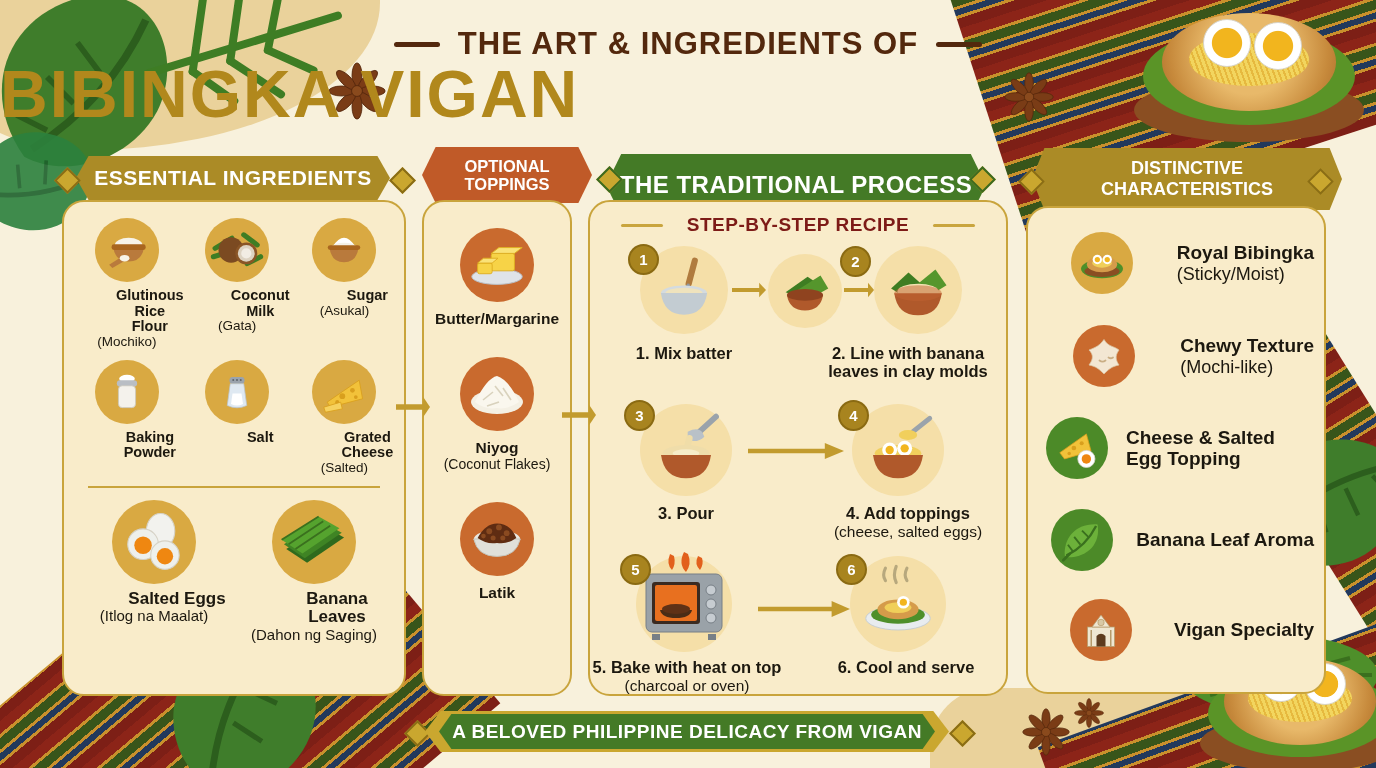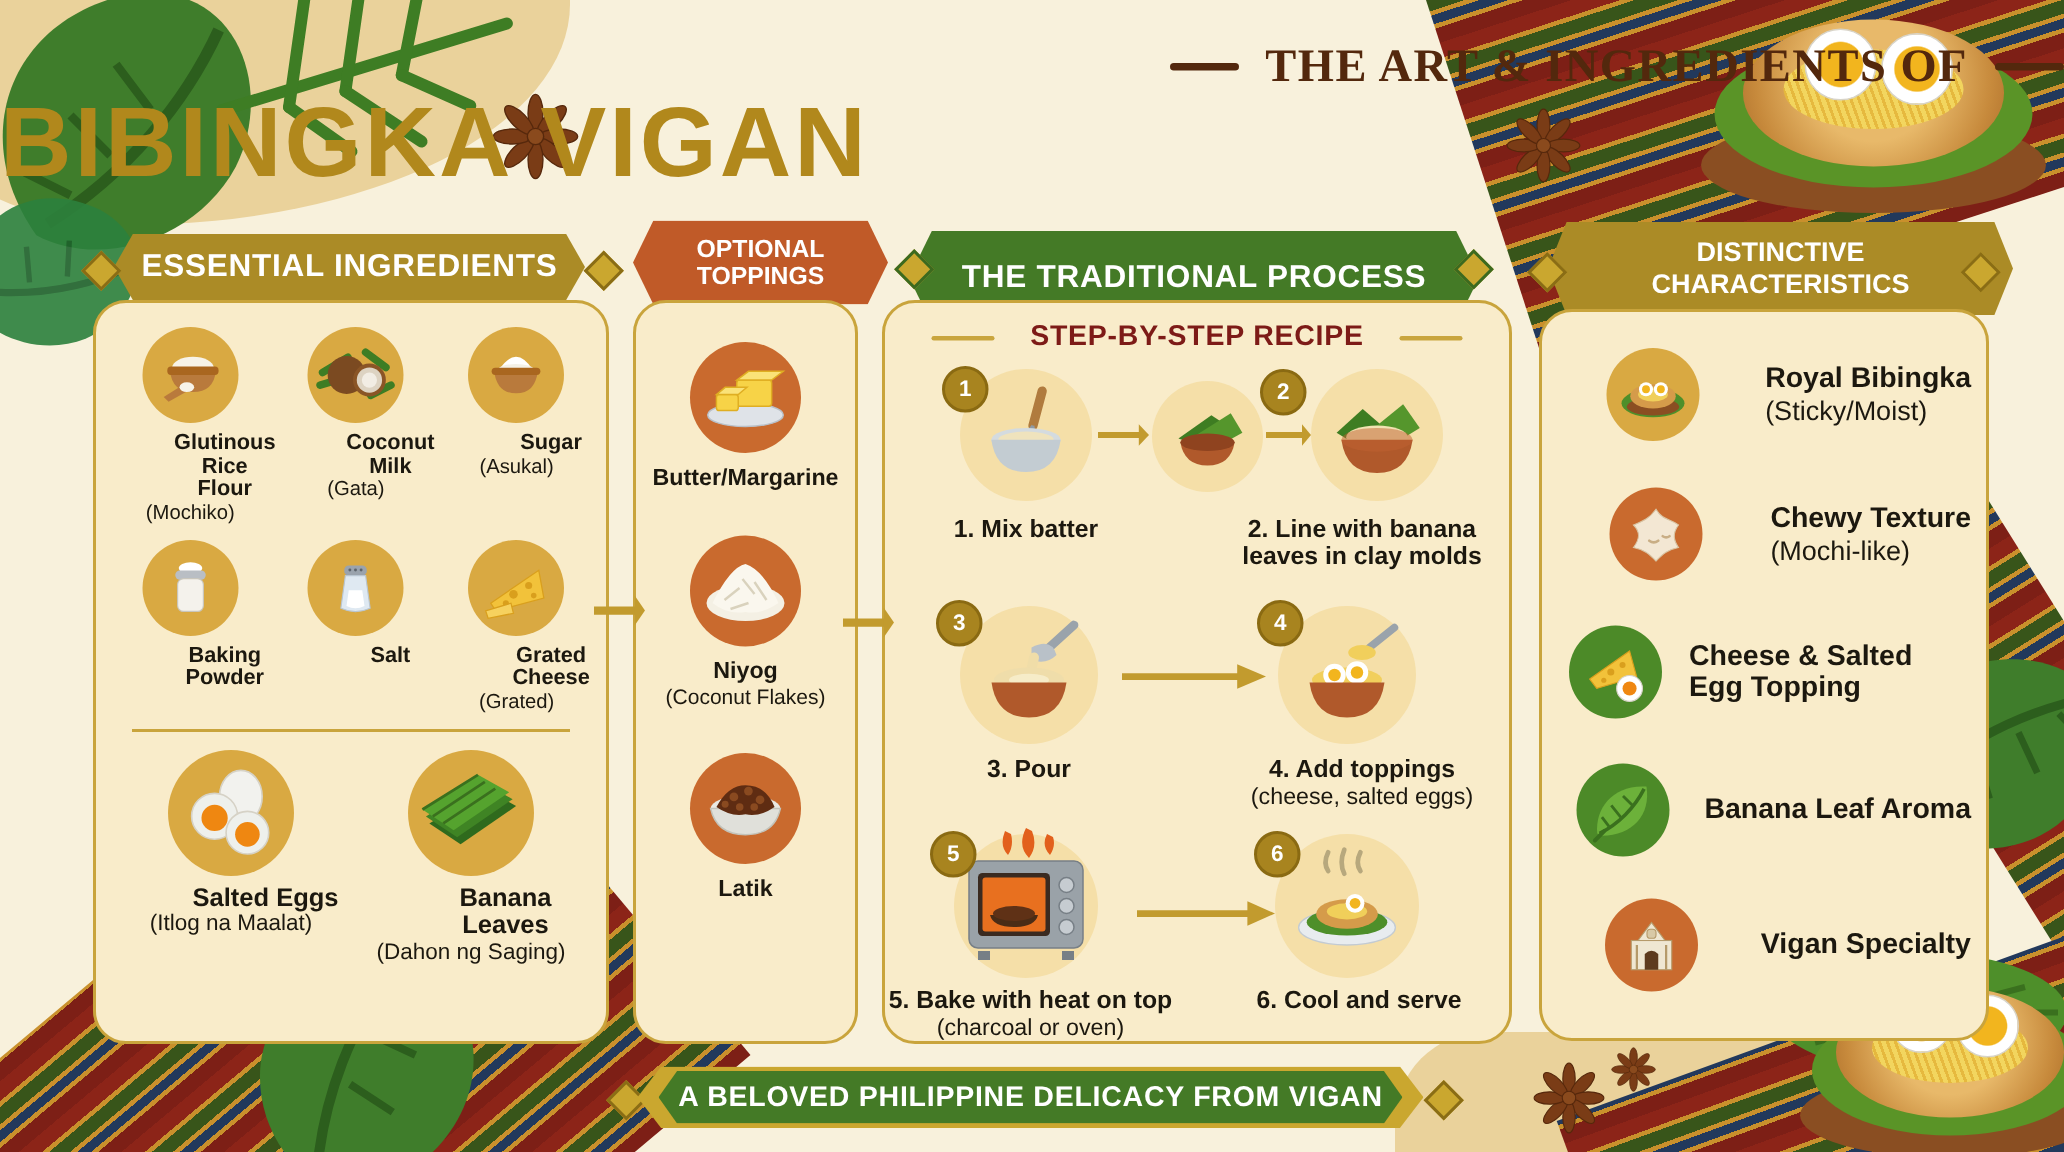--- a/index.html
+++ b/index.html
@@ -6,21 +6,21 @@
   .stage{position:relative;width:1376px;height:768px;overflow:hidden;
     background:#f8f1dc;font-family:"Liberation Sans",sans-serif;color:#1c180f;}
   .abs{position:absolute;}
   
   .weave{position:absolute;background:repeating-linear-gradient(0deg,
     #7d1f16 0 10px,#c9902c 10px 13px,#22395c 13px 19px,#c9902c 19px 22px,
     #38551a 22px 31px,#c9902c 31px 34px,#8c2418 34px 44px);}
   .tanblob{position:absolute;background:#ead29b;}
   
   .kicker{position:absolute;left:0;right:0;top:26px;display:flex;align-items:center;
-    justify-content:flex-end;gap:18px;font-family:Liberation Serif, serif;}
+    justify-content:center;gap:18px;}
   .kicker-text{font-size:31px;font-weight:800;letter-spacing:1px;color:#53280d;}
   .dashline{width:46px;height:5px;border-radius:3px;background:#53280d;}
   .main-title{position:absolute;left:0;right:0;top:56px;text-align:left;
     font-size:66px;font-weight:800;letter-spacing:2px;color:#b1881c;}
   
   .panel{position:absolute;background:#f9ecca;border:2px solid #c9a43c;border-radius:22px;}
   .hdr{position:absolute;display:flex;align-items:center;justify-content:center;
     text-align:center;color:#fff;font-weight:800;
     clip-path:polygon(4% 0,96% 0,100% 50%,96% 100%,4% 100%,0 50%);}
   .hdr-gold{background:#ab8b26;}
@@ -207,21 +207,21 @@
   <div class="hdr hdr-gold" style="left:76px;top:156px;width:314px;height:44px;font-size:21px;letter-spacing:.5px;">
     <span>ESSENTIAL INGREDIENTS</span>
   </div>
   <div class="diamond" style="left:58px;top:171px;"></div>
   <div class="diamond" style="left:393px;top:171px;"></div>
 
   <div class="hdr hdr-orange" style="left:422px;top:147px;width:150px;height:56px;font-size:16.5px;line-height:1.1;padding:0 10px;">
     <span>OPTIONAL TOPPINGS</span>
   </div>
 
-  <div class="hdr hdr-green" style="left:606px;top:154px;width:380px;height:62px;font-size:21px;letter-spacing:.5px;">
+  <div class="hdr hdr-green" style="left:606px;top:154px;width:380px;height:62px;font-size:24px;letter-spacing:.5px;">
     <span>THE TRADITIONAL PROCESS</span>
   </div>
   <div class="diamond diamond-green" style="left:600px;top:170px;"></div>
   <div class="diamond diamond-green" style="left:973px;top:170px;"></div>
 
   <div class="hdr hdr-gold" style="left:1032px;top:148px;width:282px;height:62px;font-size:18px;line-height:1.15;padding:0 14px;">
     <span>DISTINCTIVE CHARACTERISTICS</span>
   </div>
   <div class="diamond" style="left:1022px;top:172px;"></div>
   <div class="diamond" style="left:1311px;top:172px;"></div>
@@ -296,21 +296,21 @@
           <svg width="54" height="54" viewBox="0 0 64 64">
             <path d="M12 44 L50 18 L54 40 L16 50 Z" fill="#f2c23a" stroke="#d99f1d"></path>
             <circle cx="30" cy="37" r="3.4" fill="#d99f1d"></circle>
               <circle cx="42" cy="30" r="2.8" fill="#d99f1d"></circle>
             <circle cx="24" cy="44" r="2.4" fill="#d99f1d"></circle>
               <circle cx="46" cy="38" r="2.2" fill="#d99f1d"></circle>
             <path d="M8 50 L28 44 L30 52 L10 56 Z" fill="#f6d15e" stroke="#d99f1d"></path>
           </svg>
         </div>
         <div class="iname">Grated Cheese</div>
-        <div class="isub">(Grated)</div>
+        <div class="isub">(Salted)</div>
       </div>
     </div>
     <div class="divider"></div>
     <div class="ing-grid2">
       <div class="ing">
         <div class="icircle c-gold s84">
           <svg width="70" height="70" viewBox="0 0 64 64">
             <ellipse cx="38" cy="22" rx="13" ry="16" fill="#f2f2ee" stroke="#d6d2c6"></ellipse>
             <circle cx="22" cy="34" r="14" fill="#eef0ec" stroke="#d6d2c6"></circle>
             <circle cx="22" cy="35" r="8" fill="#ef8711"></circle>

